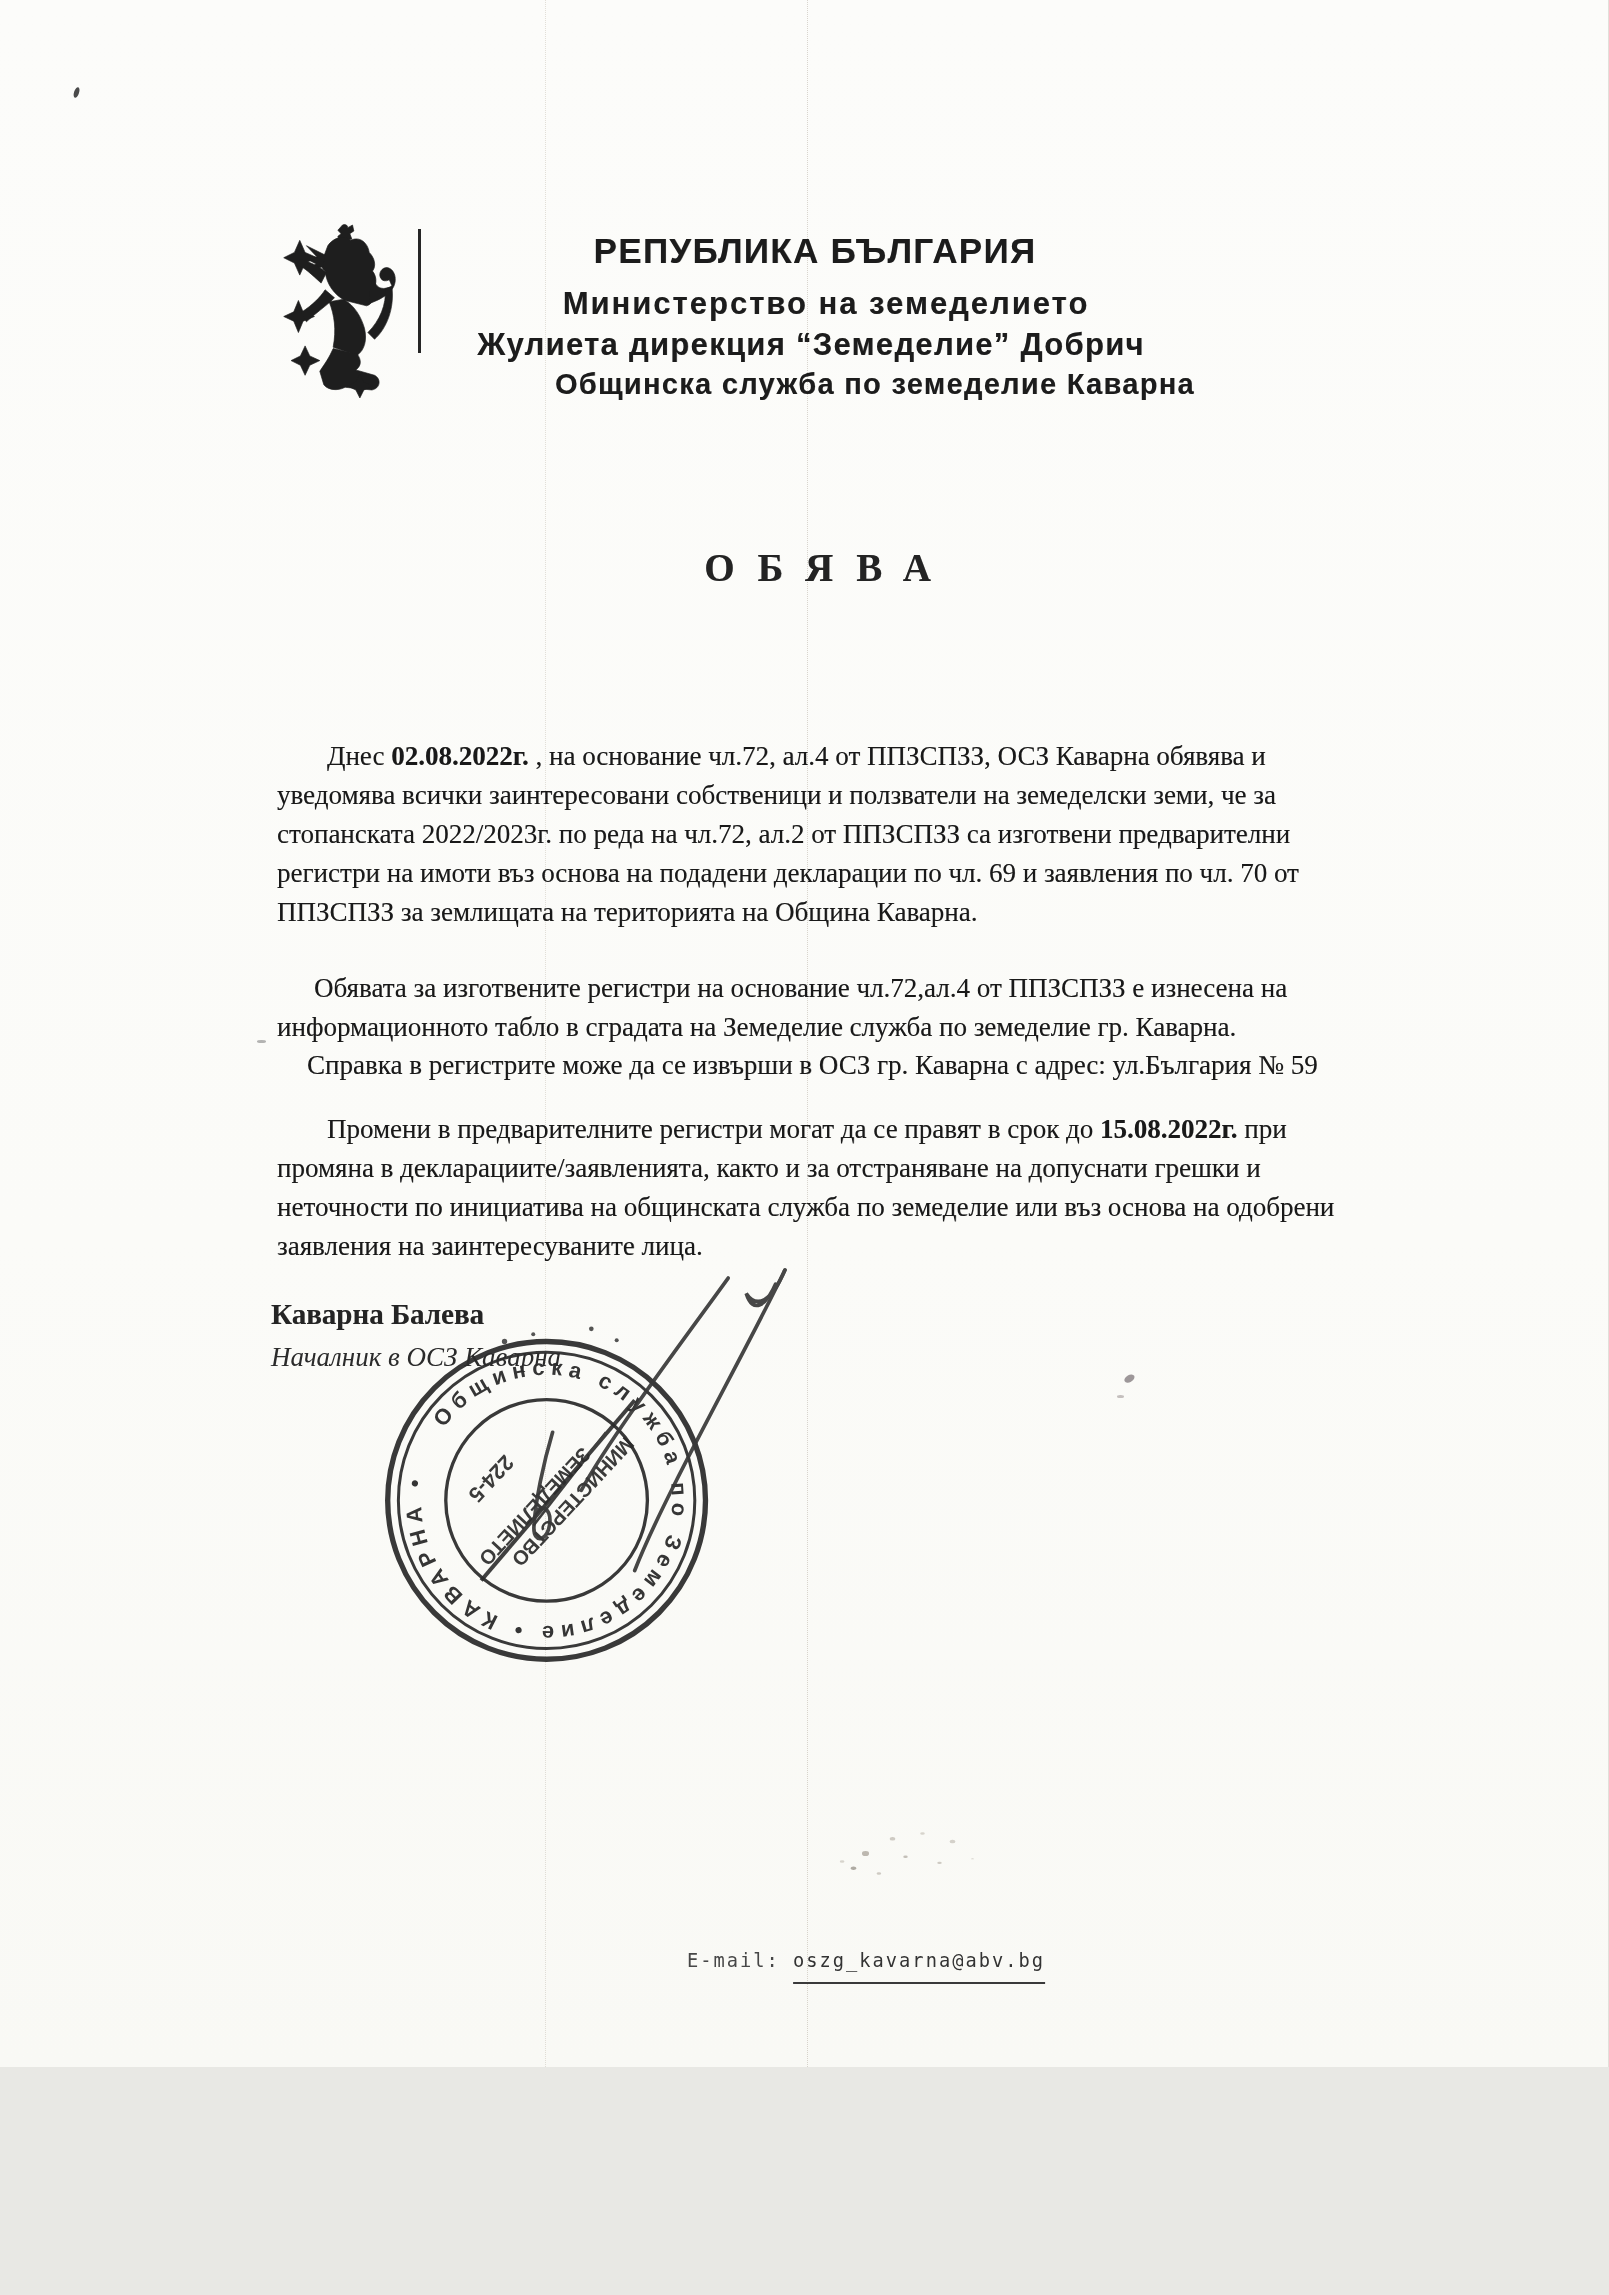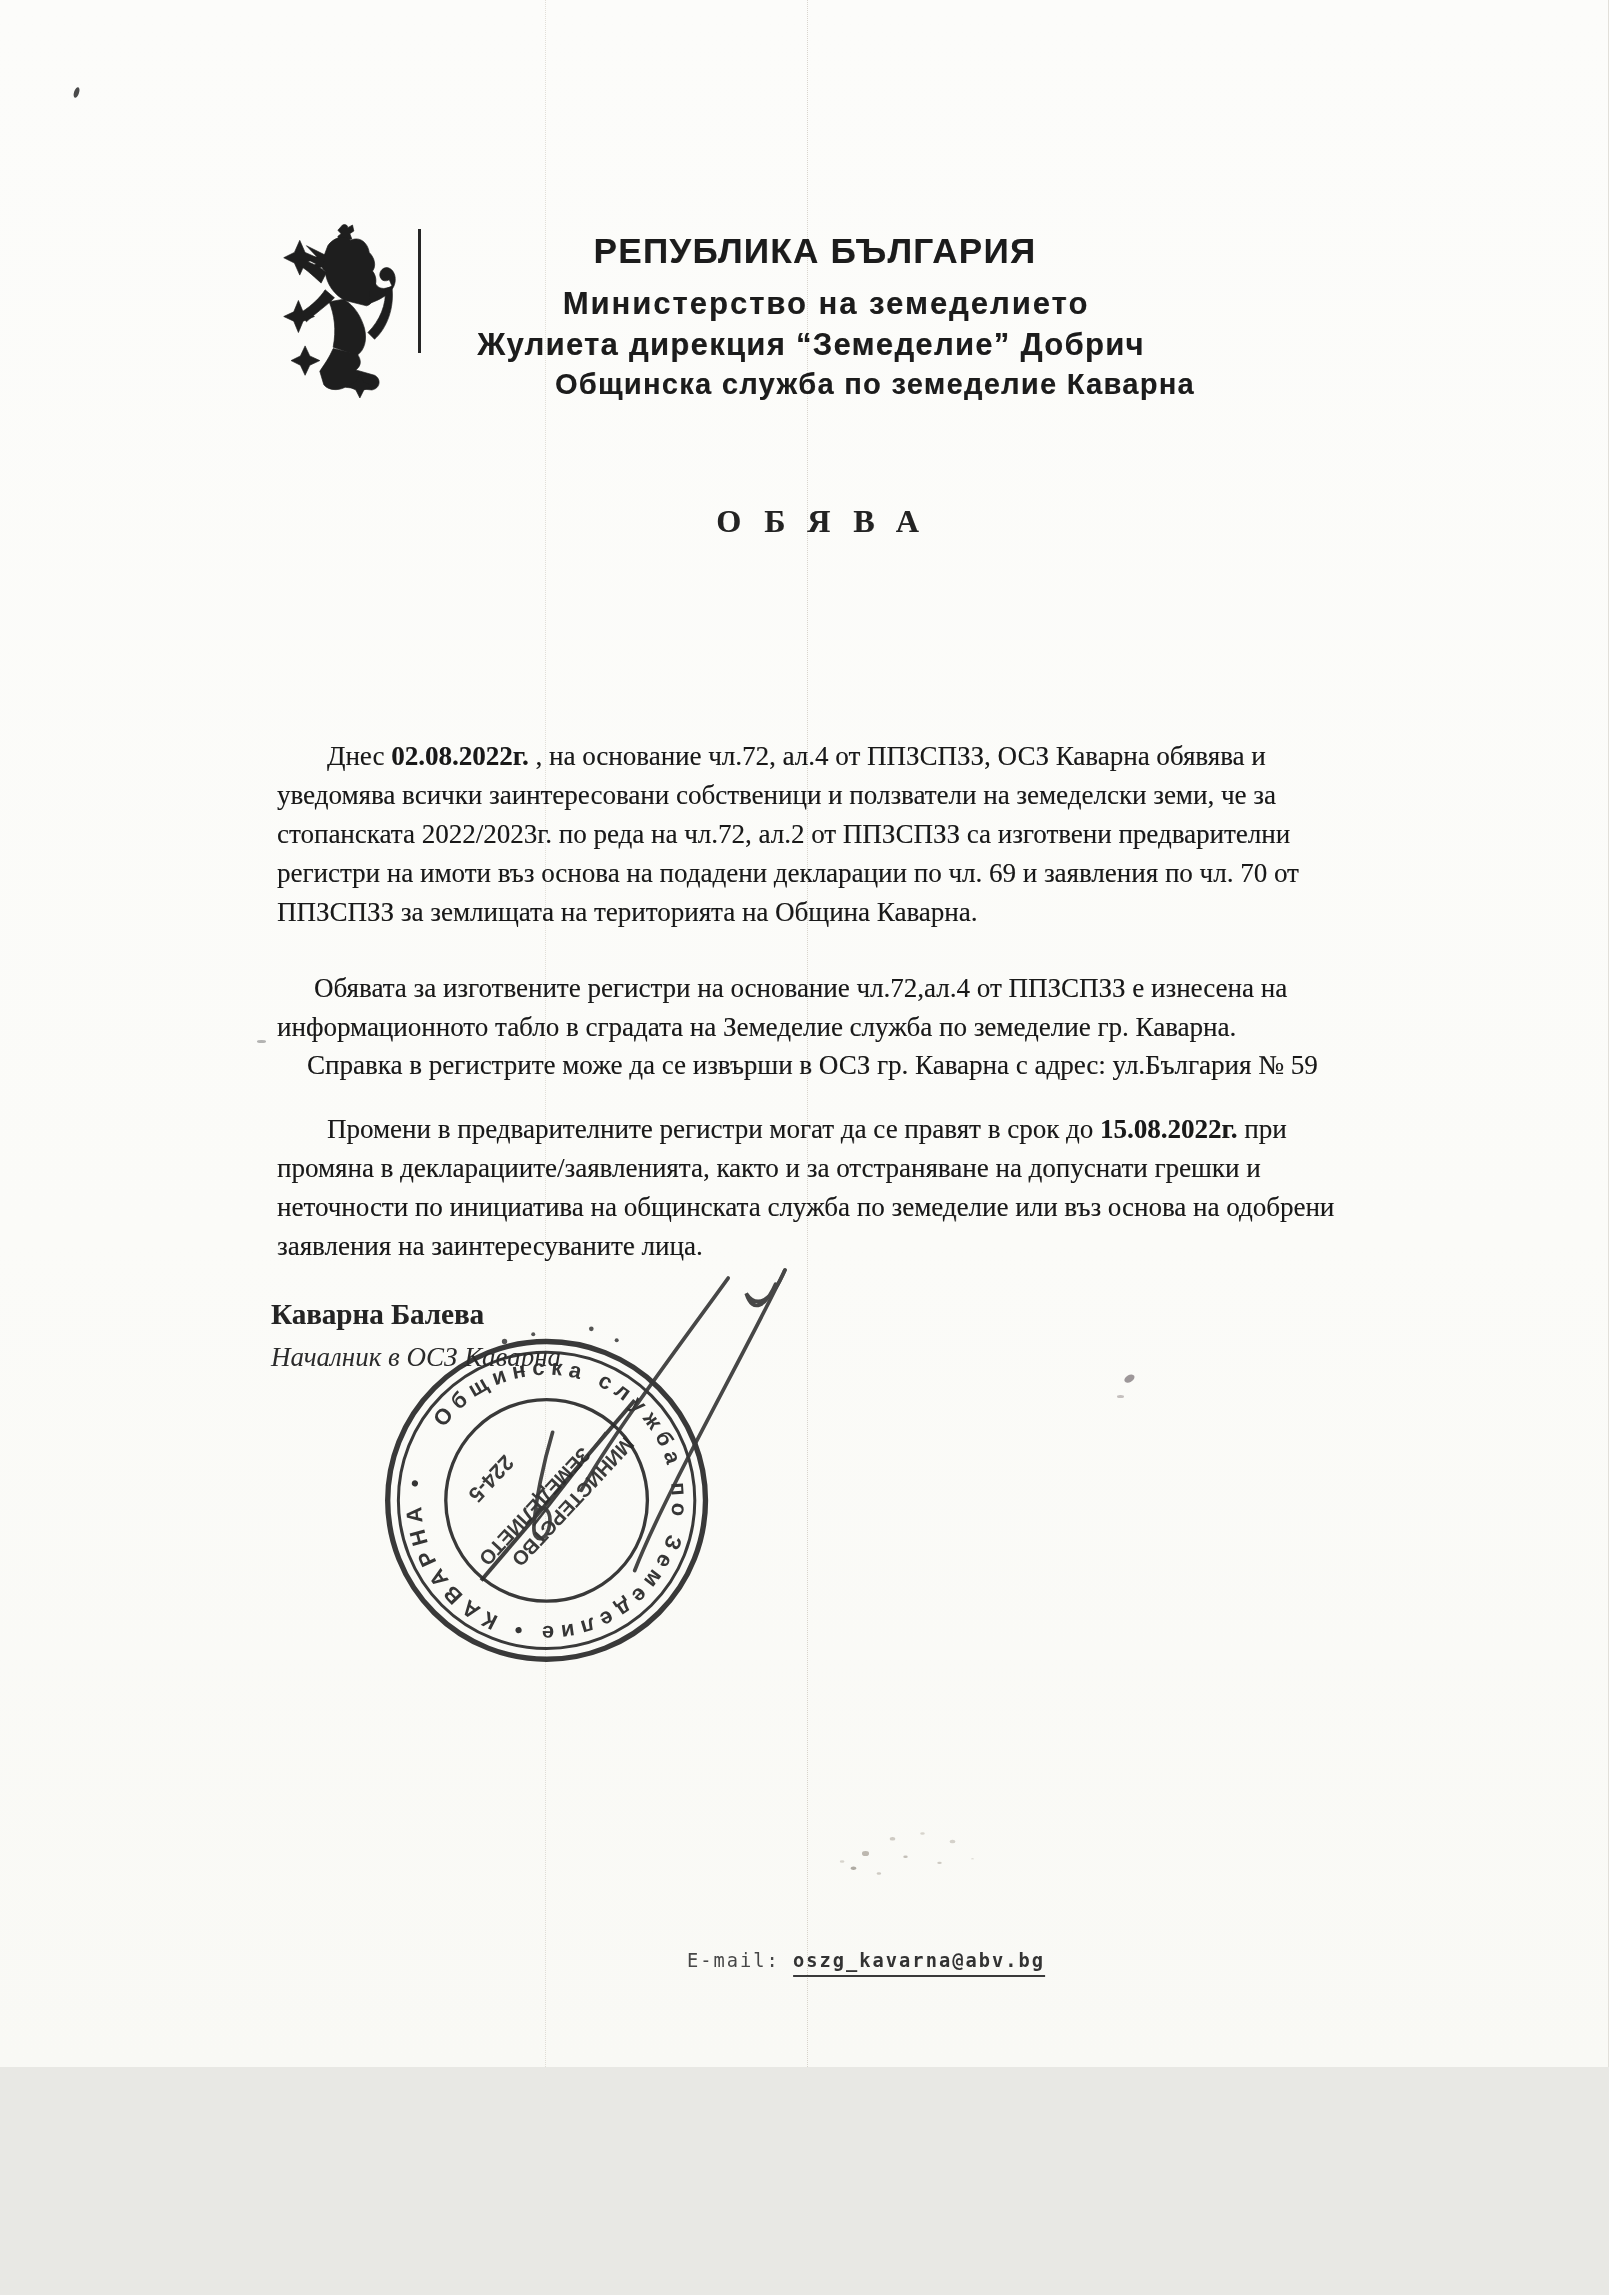--- a/index.html
+++ b/index.html
@@ -30,43 +30,43 @@
   .hline{position:absolute;transform:translateX(-50%);white-space:nowrap;
     font-family:"Liberation Sans", sans-serif;font-weight:bold;color:#1c1c1c;
     text-shadow:0.3px 0.3px 0.4px rgba(30,30,30,.45);}
   .h1{left:815px;top:231px;font-size:35px;letter-spacing:1.3px;}
   .h2{left:826px;top:286px;font-size:31px;letter-spacing:2px;}
   .h3{left:811px;top:327px;font-size:31px;letter-spacing:1.3px;}
   .h4{left:875px;top:368px;font-size:29px;letter-spacing:1.3px;}
   .emblem{position:absolute;left:281px;top:223px;}
   .divider{position:absolute;left:418px;top:229px;width:2.7px;height:124px;background:#262626;}
   
-  .title{position:absolute;left:829px;top:503px;transform:translateX(-50%);
-    font-size:32px;font-weight:bold;letter-spacing:23px;white-space:nowrap;color:#232323;
+  .title{position:absolute;left:829px;top:545px;transform:translateX(-50%);
+    font-size:39px;font-weight:bold;letter-spacing:23px;white-space:nowrap;color:#232323;
     text-shadow:0.4px 0.4px 0.5px rgba(20,20,20,.4);}
   
   .para{position:absolute;left:277px;width:1176px;font-size:27px;color:#191919;
     text-shadow:0.3px 0.3px 0.3px rgba(25,25,25,.4);}
   .bl{white-space:nowrap;height:39px;line-height:39px;}
   .ind75{padding-left:50px;}
   .ind55{padding-left:37px;}
   .ind45{padding-left:30px;}
   .p1{top:737px;} .p2{top:969px;} .p3{top:1046px;} .p4{top:1110px;}
   
   .sig-name{position:absolute;left:271px;top:1298px;font-size:29px;font-weight:bold;
     white-space:nowrap;color:#242424;text-shadow:0.3px 0.3px 0.3px rgba(30,30,30,.4);}
   .sig-title{position:absolute;left:271px;top:1342px;font-size:27px;font-style:italic;
     white-space:nowrap;color:#2b2b2b;}
   .stampwrap{position:absolute;left:371px;top:1240px;}
   
   .foot{position:absolute;transform:translateX(-50%);white-space:nowrap;
     font-family:"DejaVu Sans Mono", monospace;color:#4f4f4f;}
   .foot1{left:898px;top:1915px;font-size:18.7px;letter-spacing:2.7px;}
   .foot2{left:866px;top:1950px;font-size:18.7px;letter-spacing:2px;color:#474747;}
-  .foot2 .email{font-weight:bold;color:#333;border-bottom:2px solid #3a3a3a;padding-bottom:4px;}
+  .foot2 .email{font-weight:normal;color:#333;border-bottom:2px solid #3a3a3a;padding-bottom:11px;}
 </style>
 </head>
 <body>
 
 <div class="page">
 
   <div class="fold f1"></div>
   <div class="fold f2"></div>
   <div class="scan-hline"></div>
   <div class="speck" style="left:74px;top:87px;width:5.3px;height:11.4px;background:#4a4a4a;transform:rotate(18deg);"></div>

